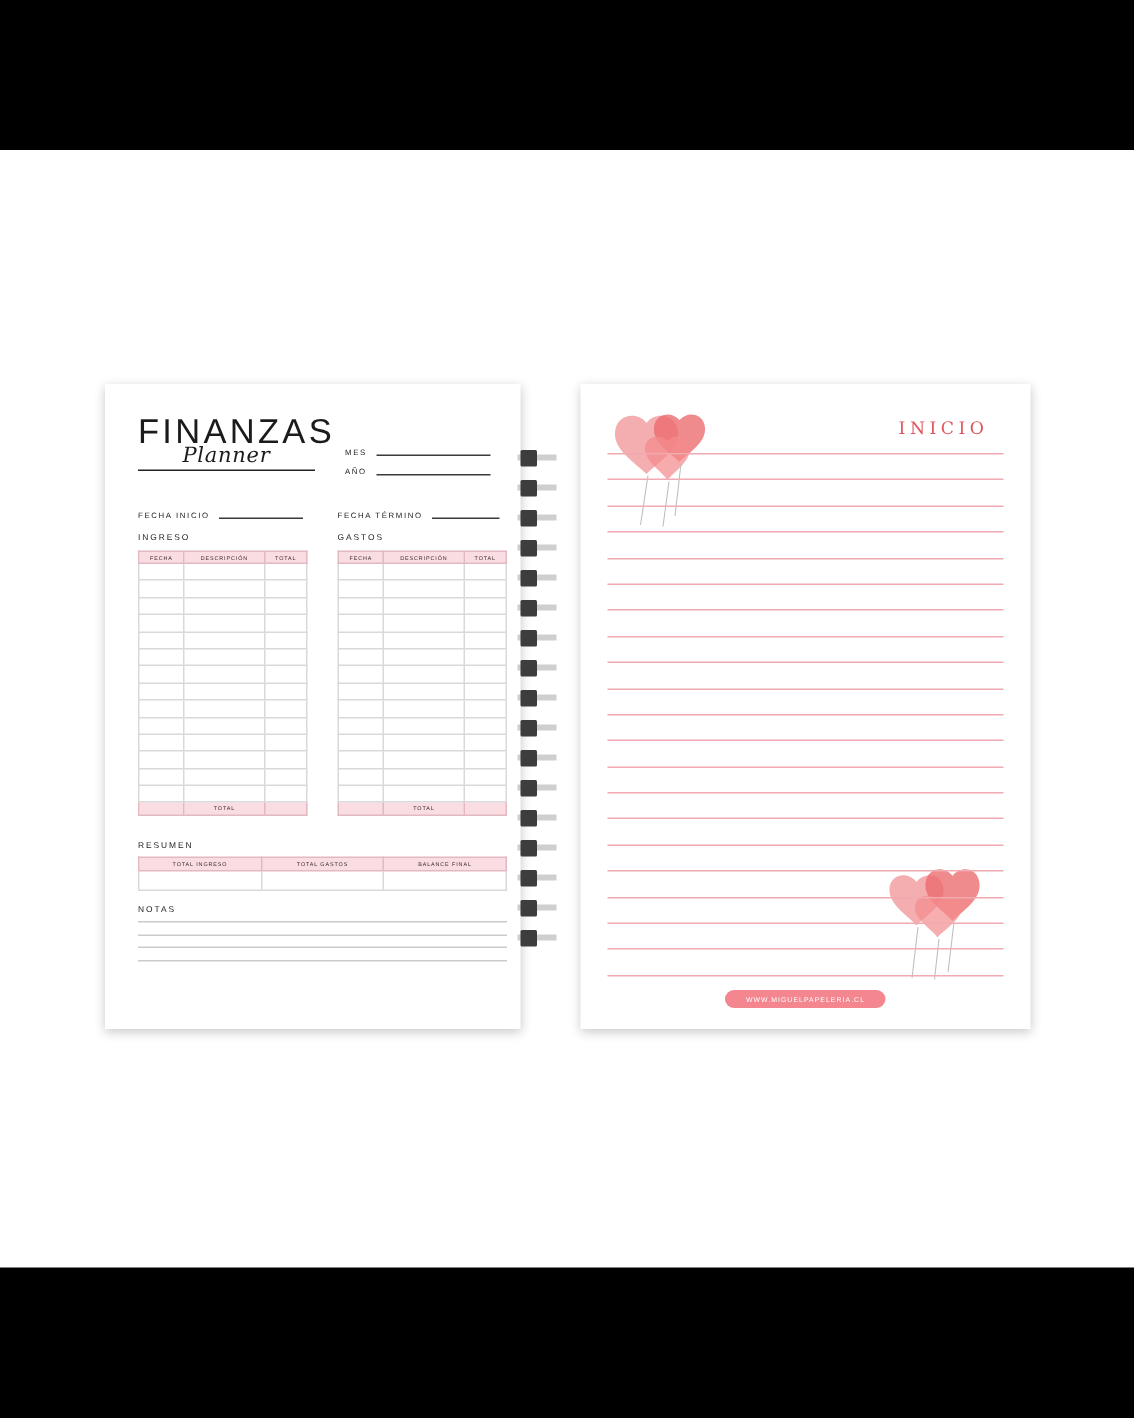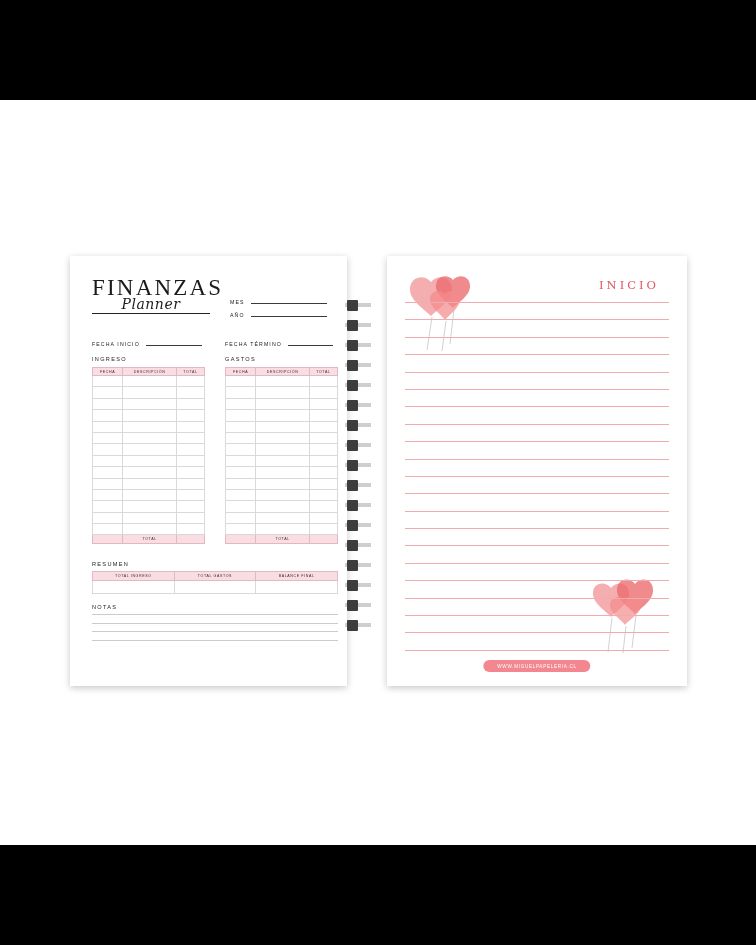--- a/index.html
+++ b/index.html
@@ -68,21 +68,21 @@
     background: #3d3d3d;
     border-radius: 1px;
   }
   
   #lp-inner {
     position: relative;
     width: 100%; height: 100%;
     padding: 22px 18px 18px 22px;
   }
   .title-finanzas {
-    font-family: Liberation Serif, serif;
+    font-family: Liberation Sans, sans-serif;
     font-size: 23px;
     letter-spacing: 2.2px;
     color: #1b1b1b;
     font-weight: 400;
     line-height: 1;
   }
   .title-planner {
     font-family: "DejaVu Serif", serif;
     font-style: italic;
     font-size: 14px;

